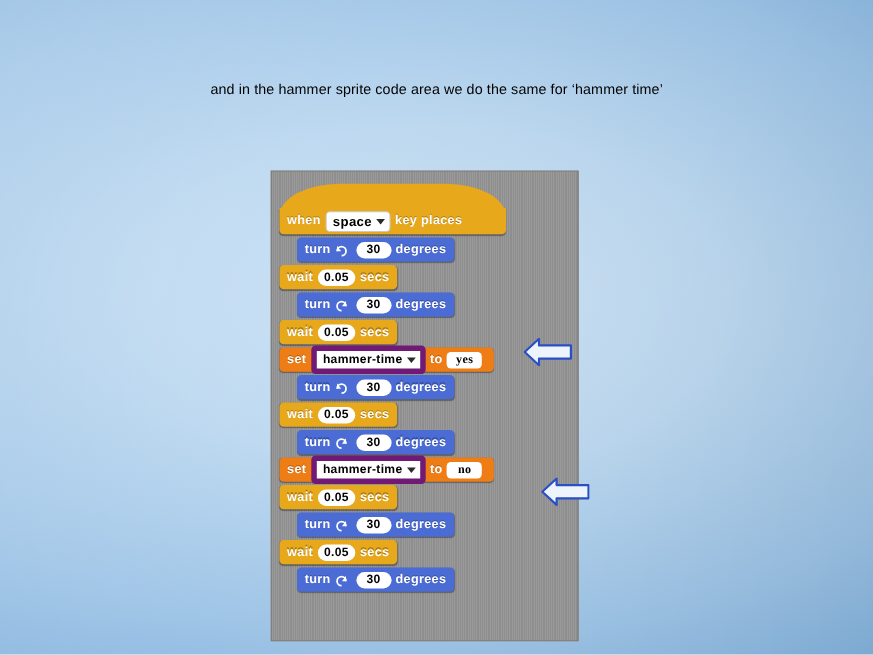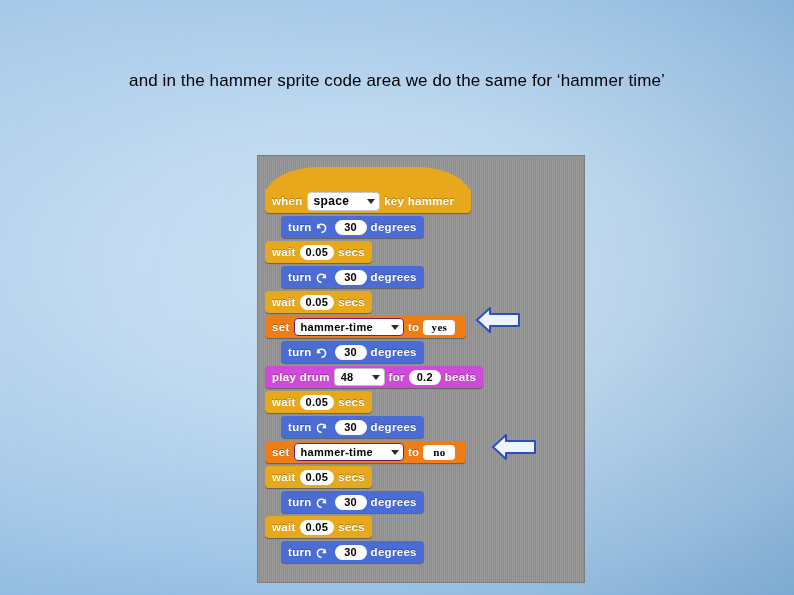--- a/index.html
+++ b/index.html
@@ -27,37 +27,36 @@
     pointer-events: none;
   }
 
   .caption {
     position: absolute;
     left: 40px;
     top: 66px;
     width: 714px;
     text-align: center;
     color: #000;
-    font-size: 17px;
+    font-size: 13px;
     line-height: 29px;
     letter-spacing: 0.1px;
   }
 
   
   .panel {
     position: absolute;
-    left: 257px;
+    left: 246px;
     top: 155px;
     width: 280px;
     height: 428px;
     background:
       repeating-linear-gradient(90deg, #8e8e8e 0px, #8e8e8e 1px, #9a9a9a 1px, #9a9a9a 2px),
       #959595;
     box-shadow: 0 0 0 1px #7d7d7d inset;
-    padding-left: 48px;
   }
 
   .script {
     position: absolute;
     left: 8px;
     top: 12px;
   }
 
   .blk {
     position: relative;
@@ -142,21 +141,20 @@
     background: #fff;
     color: #000;
     border-radius: 4px;
     height: 16px;
     padding: 0 4px 0 6px;
     margin: 0 4px;
     font-size: 11px;
     font-weight: bold;
     text-shadow: none;
     border: 1px solid #c8c8c8;
-    gap: 14px;
   }
   .ddl .arrow {
     display: inline-block;
     margin-left: 4px;
     width: 0; height: 0;
     border-left: 4px solid transparent;
     border-right: 4px solid transparent;
     border-top: 5px solid #2b2b2b;
   }
   
@@ -180,21 +178,21 @@
 
   
   .bigarrow {
     position: absolute;
     width: 44px;
     height: 26px;
   }
   .bigarrow svg { display: block; }
 
   .blk.setblk { padding-left: 7px; }
-  .blk.setblk .ddl { border: 1px solid #701a75; }
+  .blk.setblk .ddl { border: 5px solid #701a75; }
 </style>
 </head>
 <body>
 
 <div class="slide">
 
   <div class="caption">
     <div>and in the hammer sprite code area we do the same for ‘hammer time’</div>
   </div>
 
@@ -203,21 +201,21 @@
 
       <div class="hat">
         <div class="hat-top"></div>
         <div class="hat-body"></div>
         <div class="hat-row">
           <span>when</span>
           <span class="ddl space">
             <span>space</span>
             <i class="arrow"></i>
           </span>
-          <span>key hammer</span>
+          <span>key places</span>
         </div>
       </div>
 
       <div class="blk c-motion">
         <span>turn</span>
         <span class="ricon">
           <svg viewBox="0 0 16 16" width="13" height="13">
               <path d="M3 9 A5 5 0 1 1 8 14" fill="none" stroke="#ffffff" stroke-width="2"></path>
               <path d="M3 3 L3 9 L7.5 9 Z" fill="#ffffff"></path>
             </svg>
@@ -265,30 +263,20 @@
         <span class="ricon">
           <svg viewBox="0 0 16 16" width="13" height="13">
               <path d="M3 9 A5 5 0 1 1 8 14" fill="none" stroke="#ffffff" stroke-width="2"></path>
               <path d="M3 3 L3 9 L7.5 9 Z" fill="#ffffff"></path>
             </svg>
         </span>
         <span class="slot">30</span>
         <span>degrees</span>
       </div>
 
-      <div class="blk c-sound">
-        <span>play drum</span>
-        <span class="ddl ddl-on-color">
-          <span>48</span>
-          <i class="arrow"></i>
-        </span>
-        <span>for</span>
-        <span class="slot">0.2</span>
-        <span>beats</span>
-      </div>
 
       <div class="blk c-control">
         <span>wait</span>
         <span class="slot">0.05</span>
         <span>secs</span>
       </div>
 
       <div class="blk c-motion">
         <span>turn</span>
         <span class="ricon">

